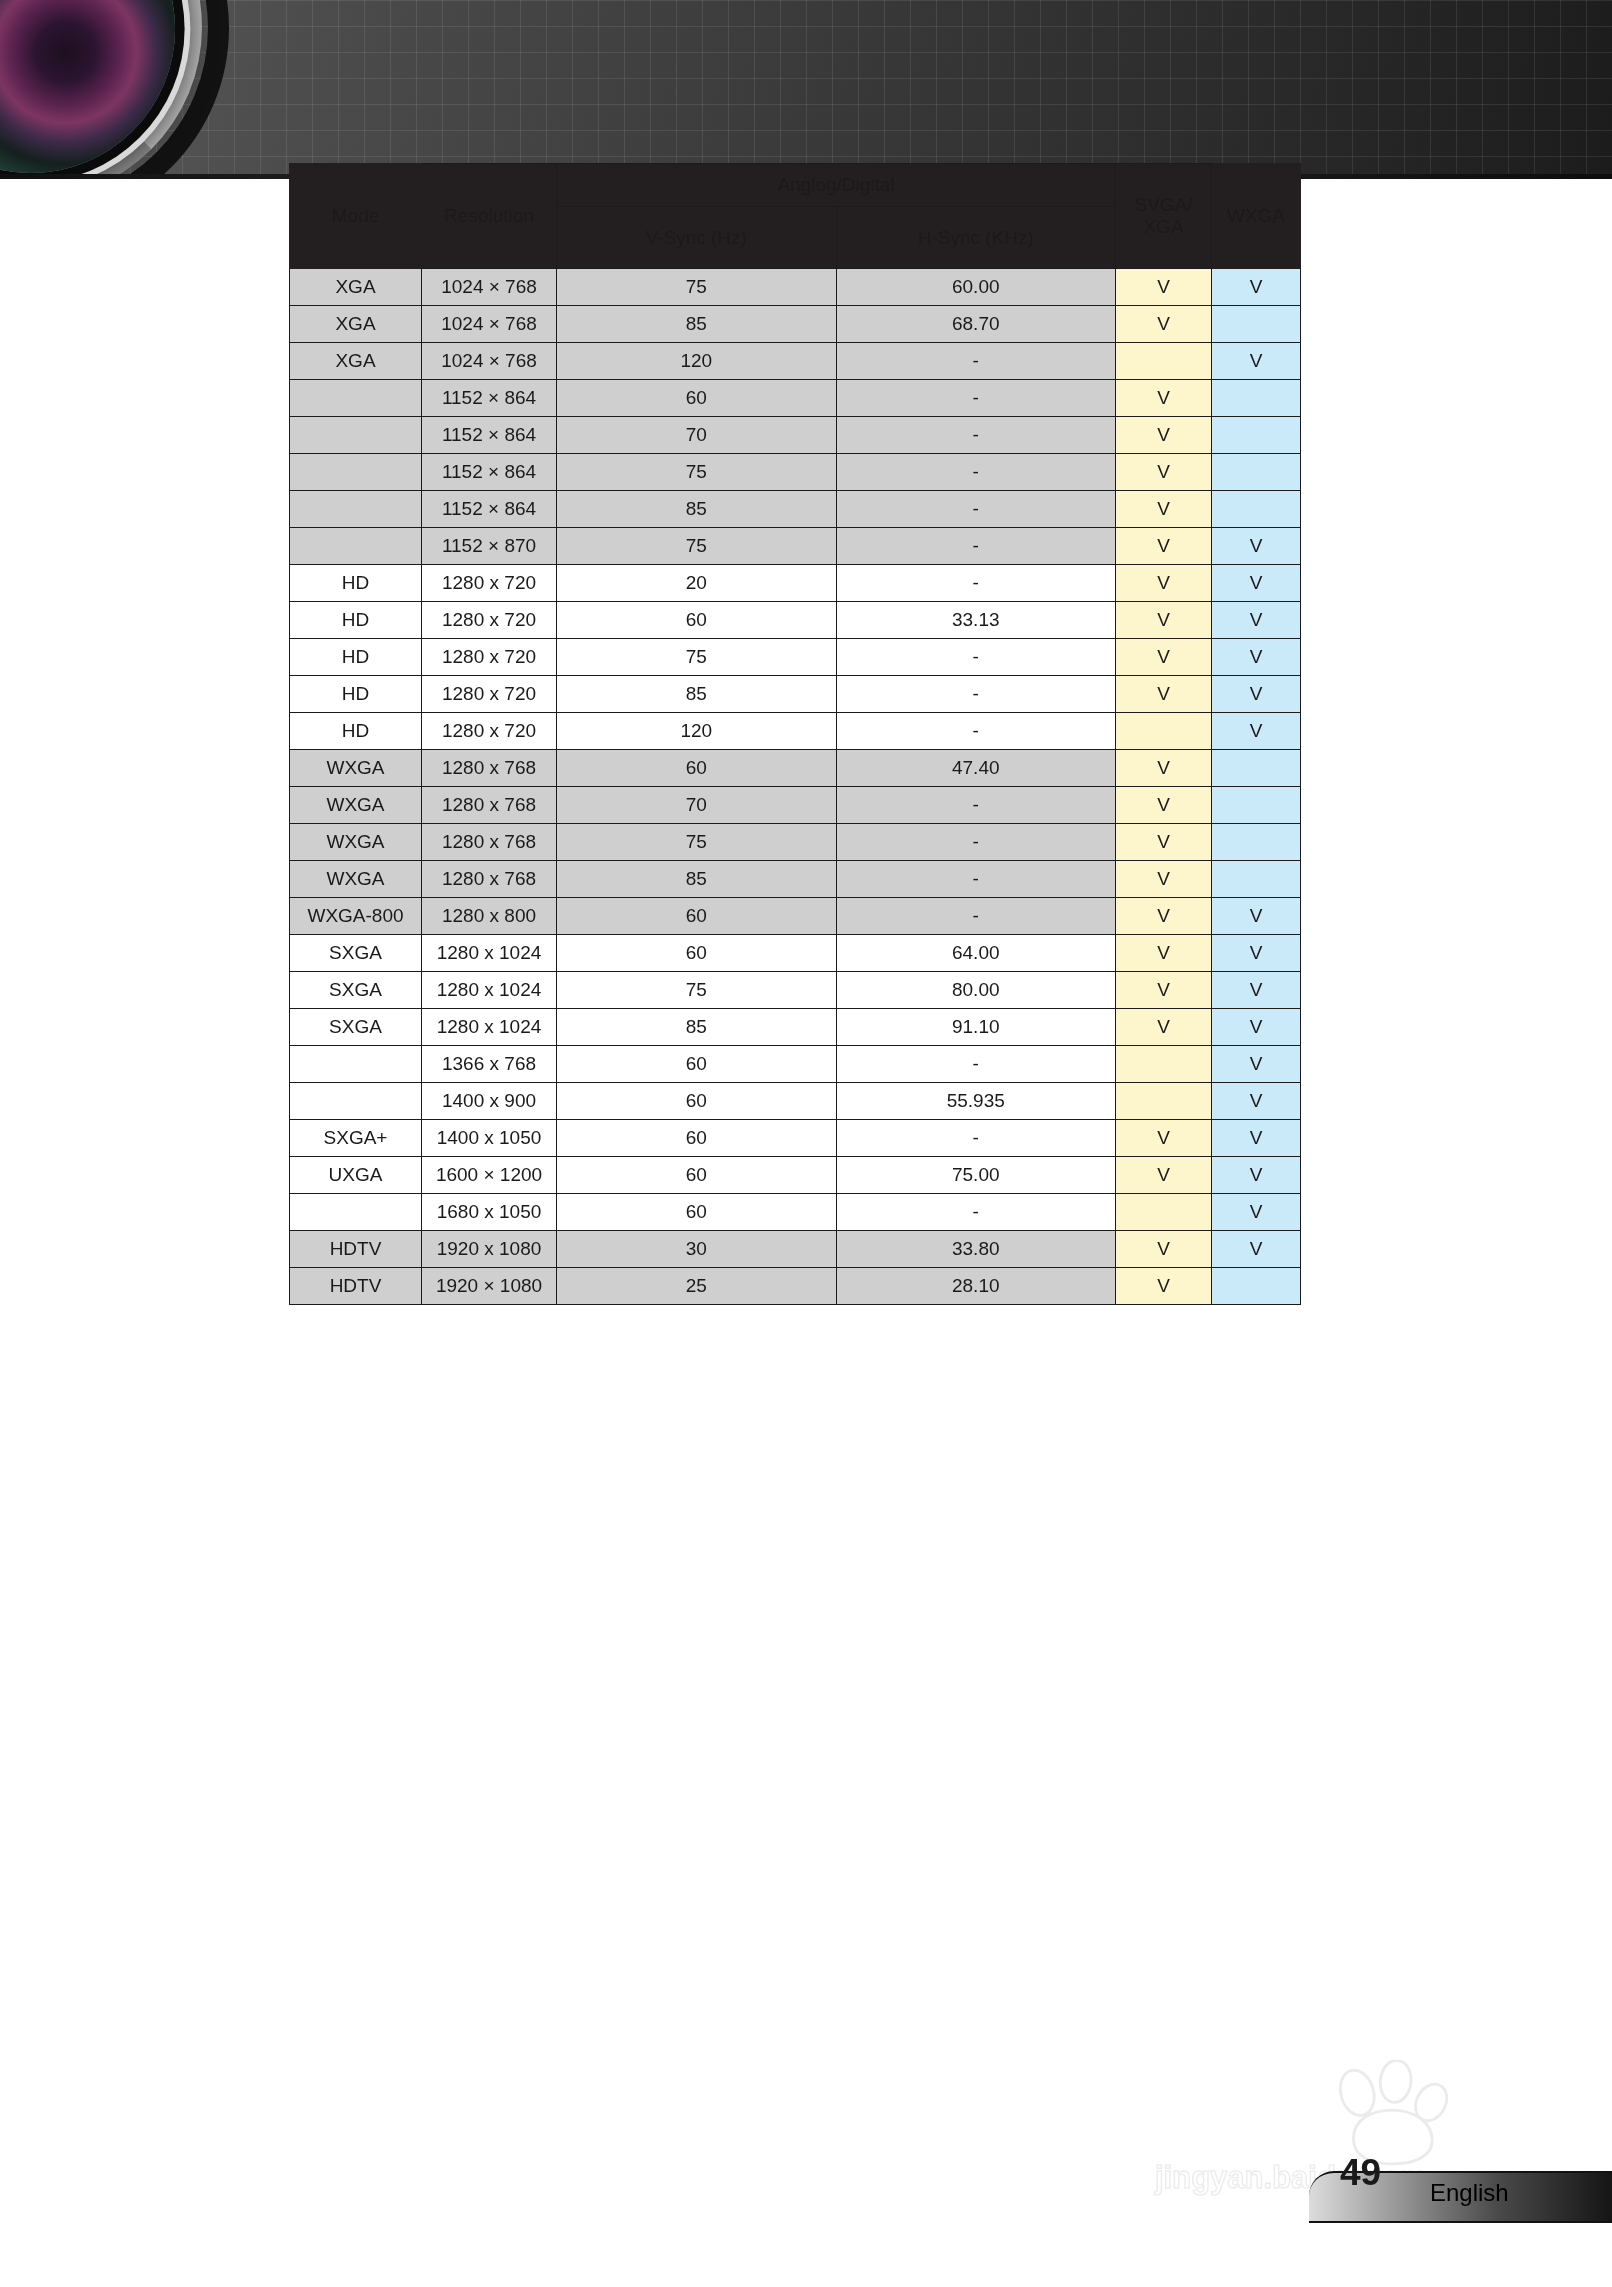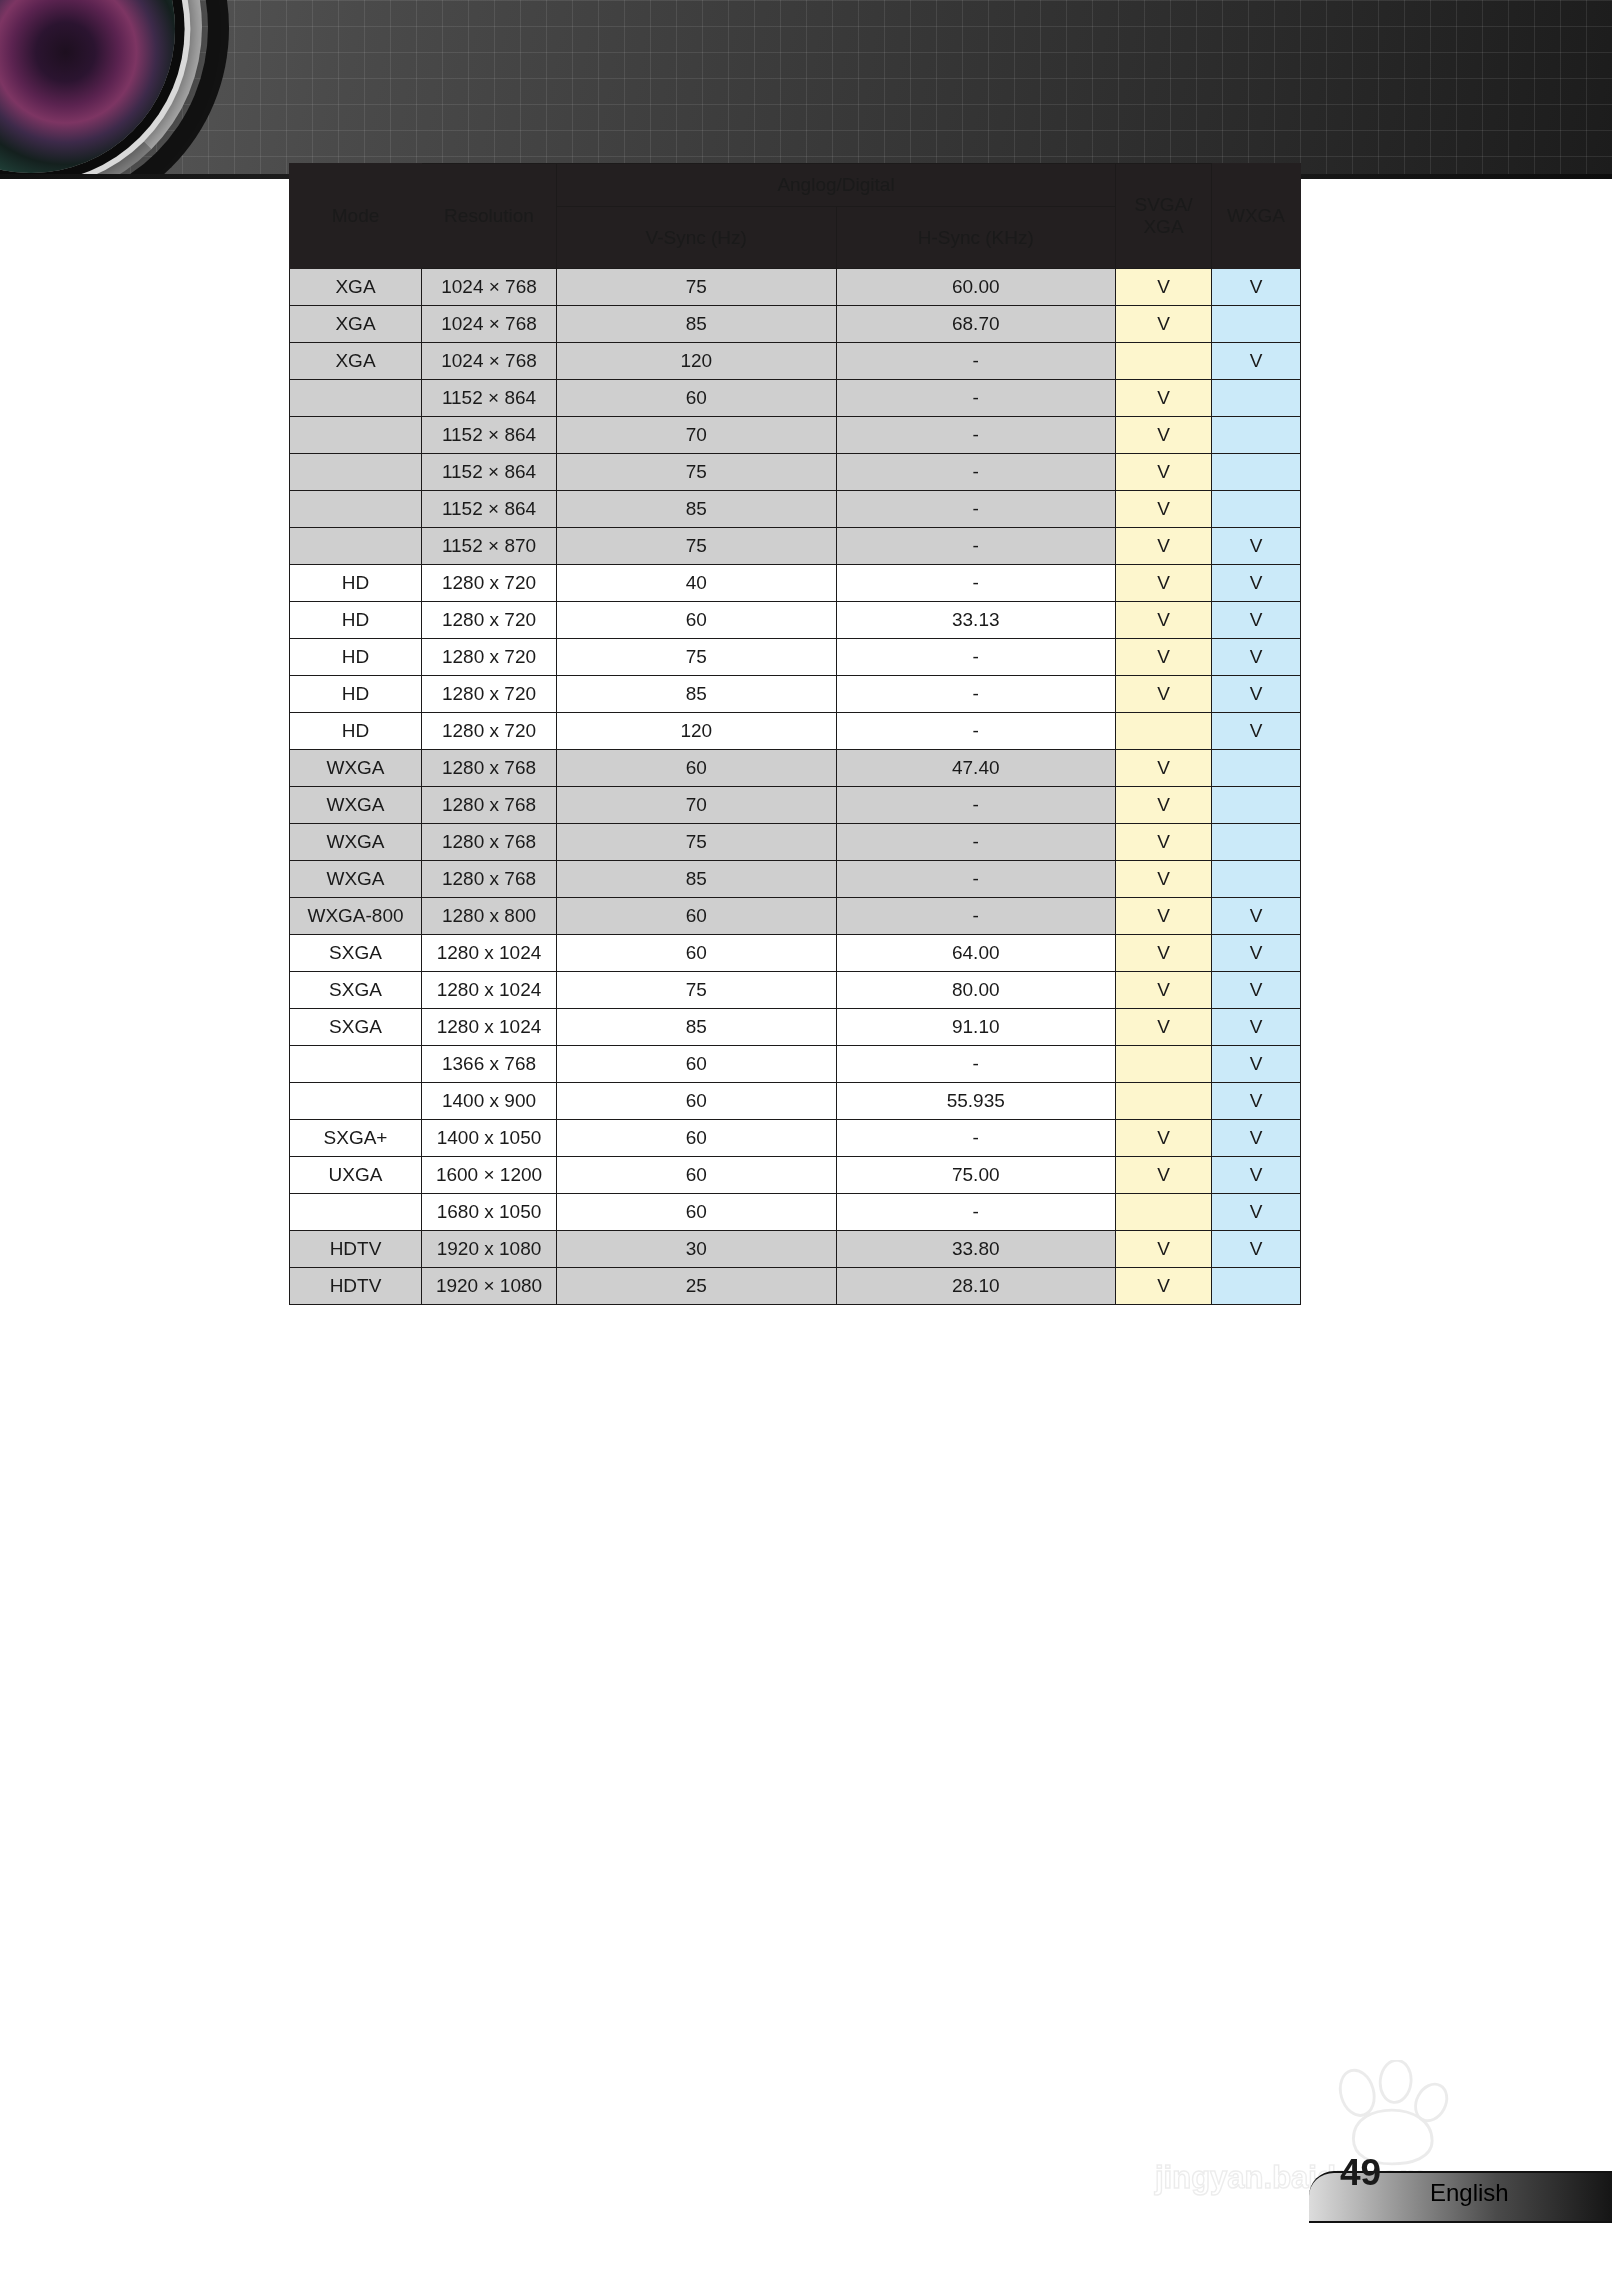--- a/index.html
+++ b/index.html
@@ -293,21 +293,21 @@
           <td class="c-mode"></td>
           <td class="c-res">1152 × 870</td>
           <td class="c-v">75</td>
           <td class="c-h">-</td>
           <td class="c-svga">V</td>
           <td class="c-wxga">V</td>
         </tr>
         <tr class="plain">
           <td class="c-mode">HD</td>
           <td class="c-res">1280 x 720</td>
-          <td class="c-v">40</td>
+          <td class="c-v">20</td>
           <td class="c-h">-</td>
           <td class="c-svga">V</td>
           <td class="c-wxga">V</td>
         </tr>
         <tr class="plain">
           <td class="c-mode">HD</td>
           <td class="c-res">1280 x 720</td>
           <td class="c-v">60</td>
           <td class="c-h">33.13</td>
           <td class="c-svga">V</td>

